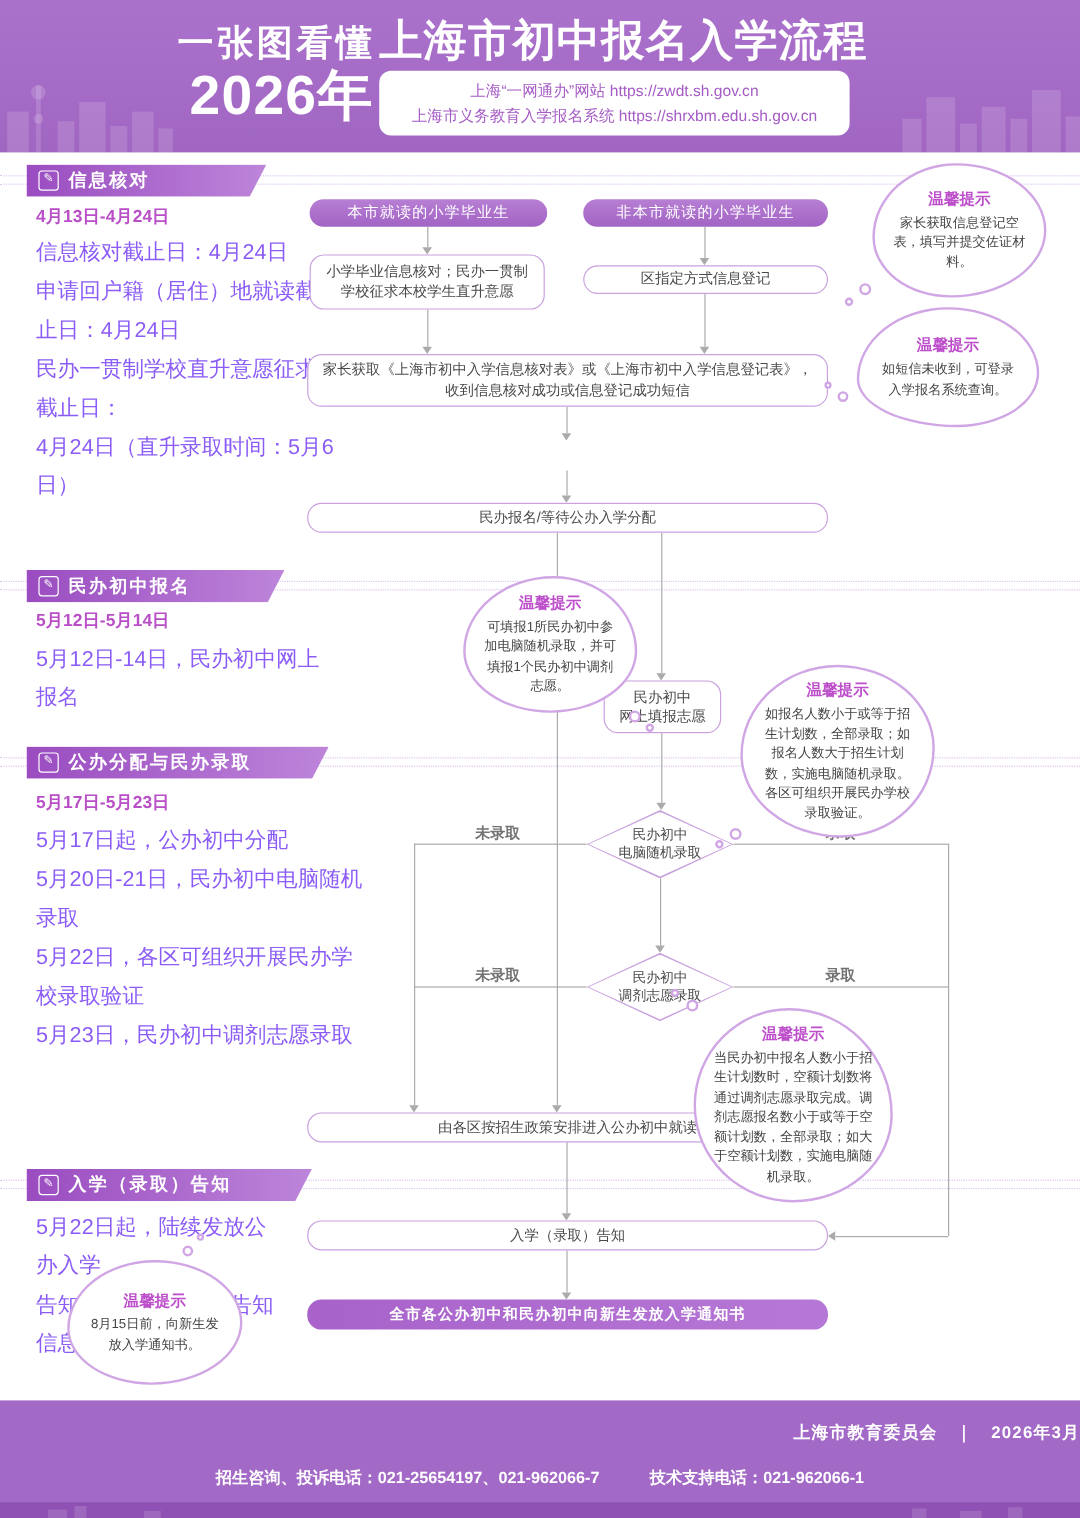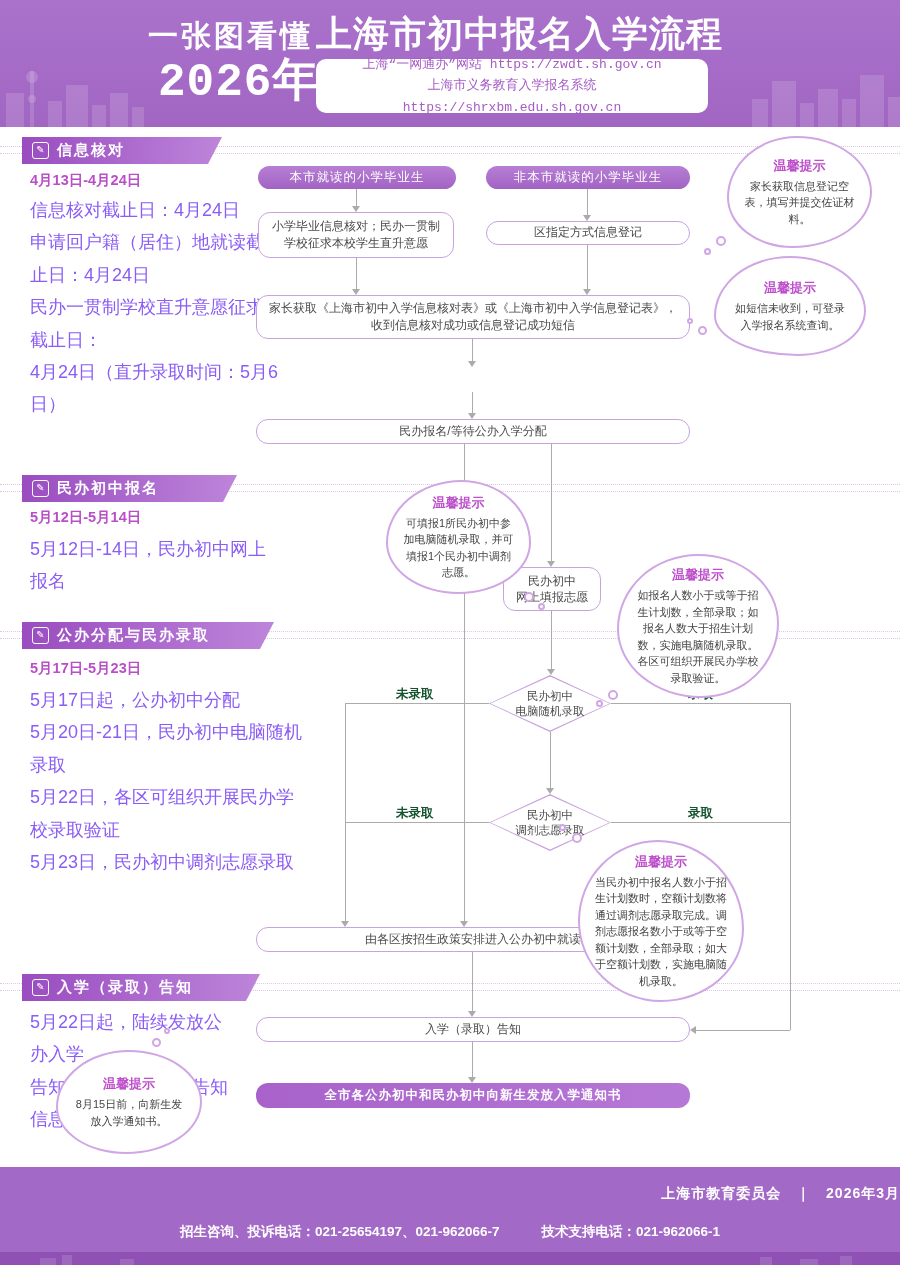--- a/index.html
+++ b/index.html
@@ -1,21 +1,21 @@
 <!DOCTYPE html>
 <html><head>
 <meta charset="utf-8">
 <title>2026年上海市初中报名入学流程</title>
 <style>
   html,body{margin:0;padding:0;background:#ffffff;}
   body{font-family:"Liberation Sans","DejaVu Sans",sans-serif;}
   #canvas{position:relative;width:900px;height:1265px;background:#fff;overflow:hidden;margin:0 auto;}
 
   
-  #header{position:absolute;left:0;top:0;width:900px;height:127px;background:linear-gradient(180deg,#ab72cc,#a066c2);font-family:Liberation Mono, monospace;}
+  #header{position:absolute;left:0;top:0;width:900px;height:127px;background:linear-gradient(180deg,#ab72cc,#a066c2);}
   .bld{position:absolute;bottom:0;background:rgba(255,255,255,0.14);}
   .ball{position:absolute;background:rgba(255,255,255,0.16);border-radius:50%;}
   .brand1{position:absolute;left:148px;top:16px;color:#fff;font-size:30px;font-weight:600;letter-spacing:3px;}
   .brand2{position:absolute;left:158px;top:49px;color:#fff;font-size:46px;font-weight:700;letter-spacing:1px;}
   .htitle{position:absolute;left:316px;top:10px;color:#fff;font-size:36px;font-weight:800;letter-spacing:1px;}
   .hlinks{position:absolute;left:316px;top:59px;width:392px;height:54px;background:#fff;border-radius:10px;
           display:flex;flex-direction:column;align-items:center;justify-content:center;color:#a55cc5;font-size:13px;line-height:1.65;text-align:center;}
 
   #footer{position:absolute;left:0;top:1167px;width:900px;height:98px;background:#a369c6;}
   .forg{position:absolute;left:0;top:18px;width:900px;text-align:right;color:#fff;font-weight:bold;font-size:14px;letter-spacing:1px;}
@@ -50,21 +50,21 @@
   .dshape{position:absolute;inset:0;background:#c9a2de;clip-path:polygon(50% 0,100% 50%,50% 100%,0 50%);}
   .dshape::after{content:"";position:absolute;inset:1.5px;background:#fff;clip-path:polygon(50% 0,100% 50%,50% 100%,0 50%);}
   .dtext{position:absolute;inset:0;display:flex;flex-direction:column;align-items:center;justify-content:center;
          font-size:11.5px;color:#4a4a4a;line-height:1.3;}
 
   
   .lv{position:absolute;width:1px;background:#ababab;z-index:1;}
   .lh{position:absolute;height:1px;background:#ababab;z-index:1;}
   .ah-d{position:absolute;width:0;height:0;border-left:4px solid transparent;border-right:4px solid transparent;border-top:6px solid #ababab;z-index:1;}
   .ah-l{position:absolute;width:0;height:0;border-top:4px solid transparent;border-bottom:4px solid transparent;border-right:6px solid #ababab;z-index:1;}
-  .elabel{position:absolute;color:#14532d;font-weight:bold;font-size:12.5px;z-index:2;}
+  .elabel{position:absolute;color:#737373;font-weight:bold;font-size:12.5px;z-index:2;}
 
   
   .cloud{position:absolute;background:#fff;border:2px solid #d0a6e4;z-index:3;box-sizing:border-box;
          display:flex;flex-direction:column;align-items:center;justify-content:center;text-align:center;padding:8px 14px;}
   .ct{color:#bd4fcb;font-weight:bold;font-size:13px;margin-bottom:3px;}
   .cb{font-size:11px;color:#444;line-height:1.5;}
   .tail{position:absolute;background:#fff;border:2px solid #d0a6e4;border-radius:50%;z-index:3;box-sizing:border-box;}
 </style>
 </head>
 <body>

